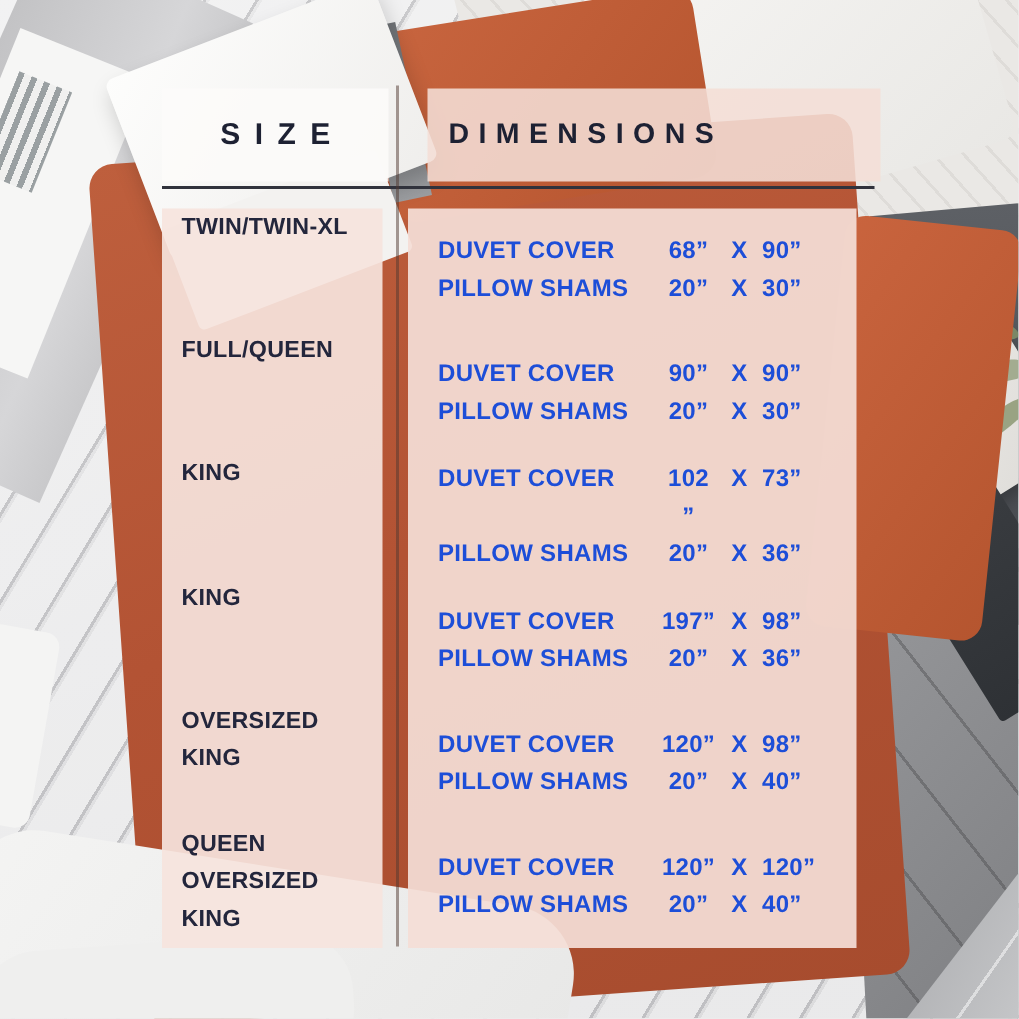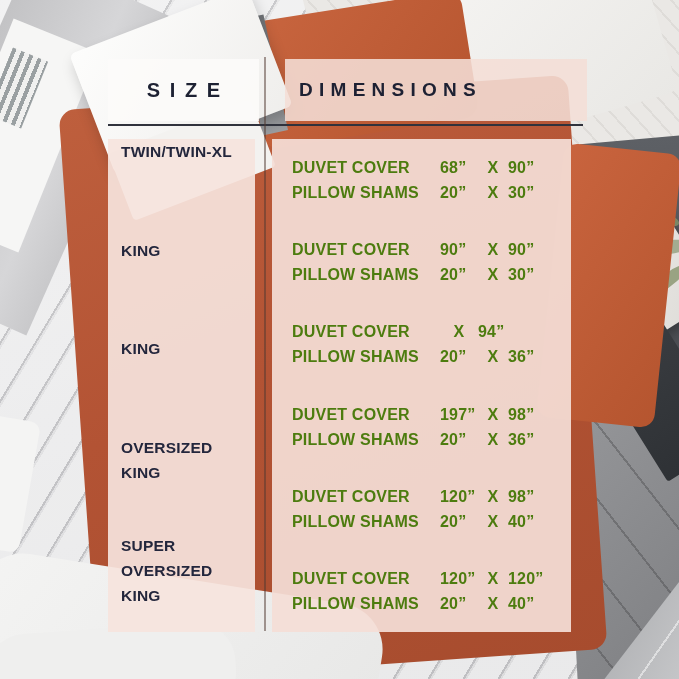--- a/index.html
+++ b/index.html
@@ -75,22 +75,22 @@
     padding-left:14px;font-size:19px;letter-spacing:.33em;}
   .hdr-line{left:108px;top:124px;width:475px;height:2px;background:#30323c;}
   .vline{left:264px;top:57px;width:2px;height:574px;background:rgba(80,56,48,.5);}
   .col{display:flex;flex-direction:column;}
   .col-size{left:108px;top:139px;width:147px;height:493px;background:rgba(246,228,221,.92);}
   .col-dim{left:272px;top:139px;width:299px;height:493px;background:rgba(244,222,214,.93);}
   .size-cell{flex:1;display:flex;flex-direction:column;justify-content:flex-start;
     padding-left:13px;color:#23263c;font-weight:bold;font-size:15.5px;line-height:25px;letter-spacing:.2px;}
   .dim-cell{flex:1;display:flex;flex-direction:column;justify-content:center;padding-left:20px;}
   .dim-row{display:grid;grid-template-columns:148px 38px 30px 62px;align-items:baseline;
-    color:#4d7c0f;font-weight:bold;font-size:16px;line-height:25px;letter-spacing:.2px;}
-  .dim-row .v1{text-align:left;}
+    color:#1d4ed8;font-weight:bold;font-size:16px;line-height:25px;letter-spacing:.2px;}
+  .dim-row .v1{text-align:center;}
   .dim-row .xx{text-align:center;}
   .dim-row .v2{text-align:left;}
 </style>
 </head>
 <body>
 
 <div class="stage">
 
   <div class="abs floor-base"></div>
   <div class="abs wall-left"></div>
@@ -126,32 +126,36 @@
   </div>
   <div class="abs hdr-line"></div>
   <div class="abs vline"></div>
 
   <div class="abs col col-size">
     <div class="size-cell">
       <span>TWIN/TWIN-XL</span>
       <span></span>
     </div>
     <div class="size-cell">
+      <span>FULL/QUEEN</span>
+      <span></span>
+    </div>
+    <div class="size-cell">
       <span>KING</span>
       <span></span>
     </div>
     <div class="size-cell">
       <span>KING</span>
     </div>
     <div class="size-cell">
       <span>OVERSIZED KING</span>
       <span></span>
     </div>
     <div class="size-cell">
-      <span>SUPER</span>
+      <span>QUEEN</span>
       <span>OVERSIZED KING</span>
     </div>
   </div>
 
   <div class="abs col col-dim">
     <div class="dim-cell">
       <div class="dim-row">
         <span class="lab">DUVET COVER</span>
         <span class="v1">68”</span>
         <span class="xx">X</span>
@@ -174,22 +178,23 @@
       <div class="dim-row">
         <span class="lab">PILLOW SHAMS</span>
         <span class="v1">20”</span>
         <span class="xx">X</span>
         <span class="v2">30”</span>
       </div>
     </div>
     <div class="dim-cell">
       <div class="dim-row">
         <span class="lab">DUVET COVER</span>
-        <span class="xx">X</span>
-        <span class="v2">94”</span>
+        <span class="v1">102 ”</span>
+        <span class="xx">X</span>
+        <span class="v2">73”</span>
       </div>
       <div class="dim-row">
         <span class="lab">PILLOW SHAMS</span>
         <span class="v1">20”</span>
         <span class="xx">X</span>
         <span class="v2">36”</span>
       </div>
     </div>
     <div class="dim-cell">
       <div class="dim-row">

